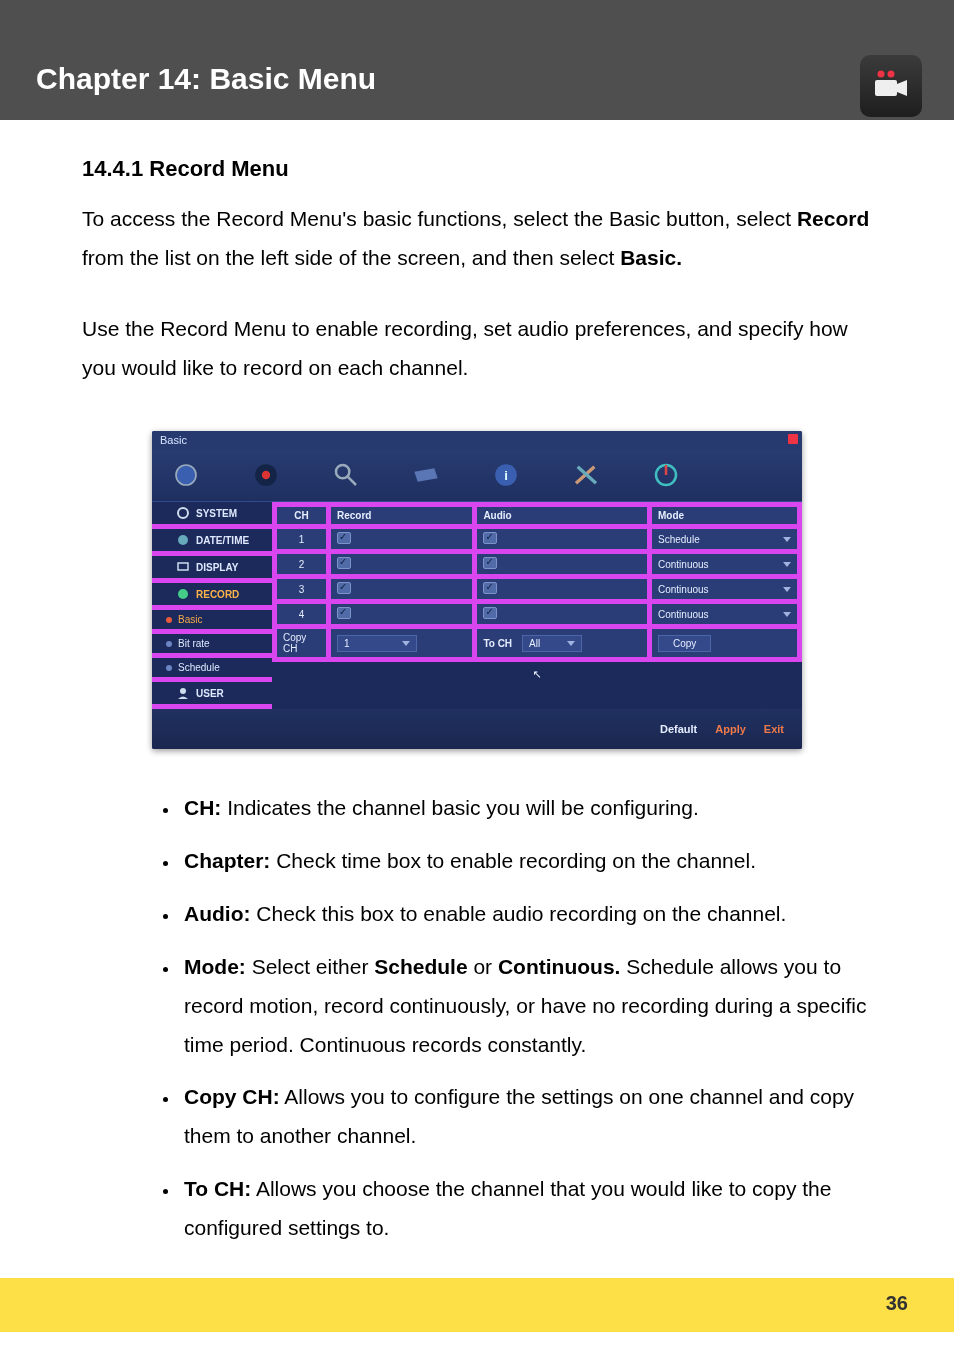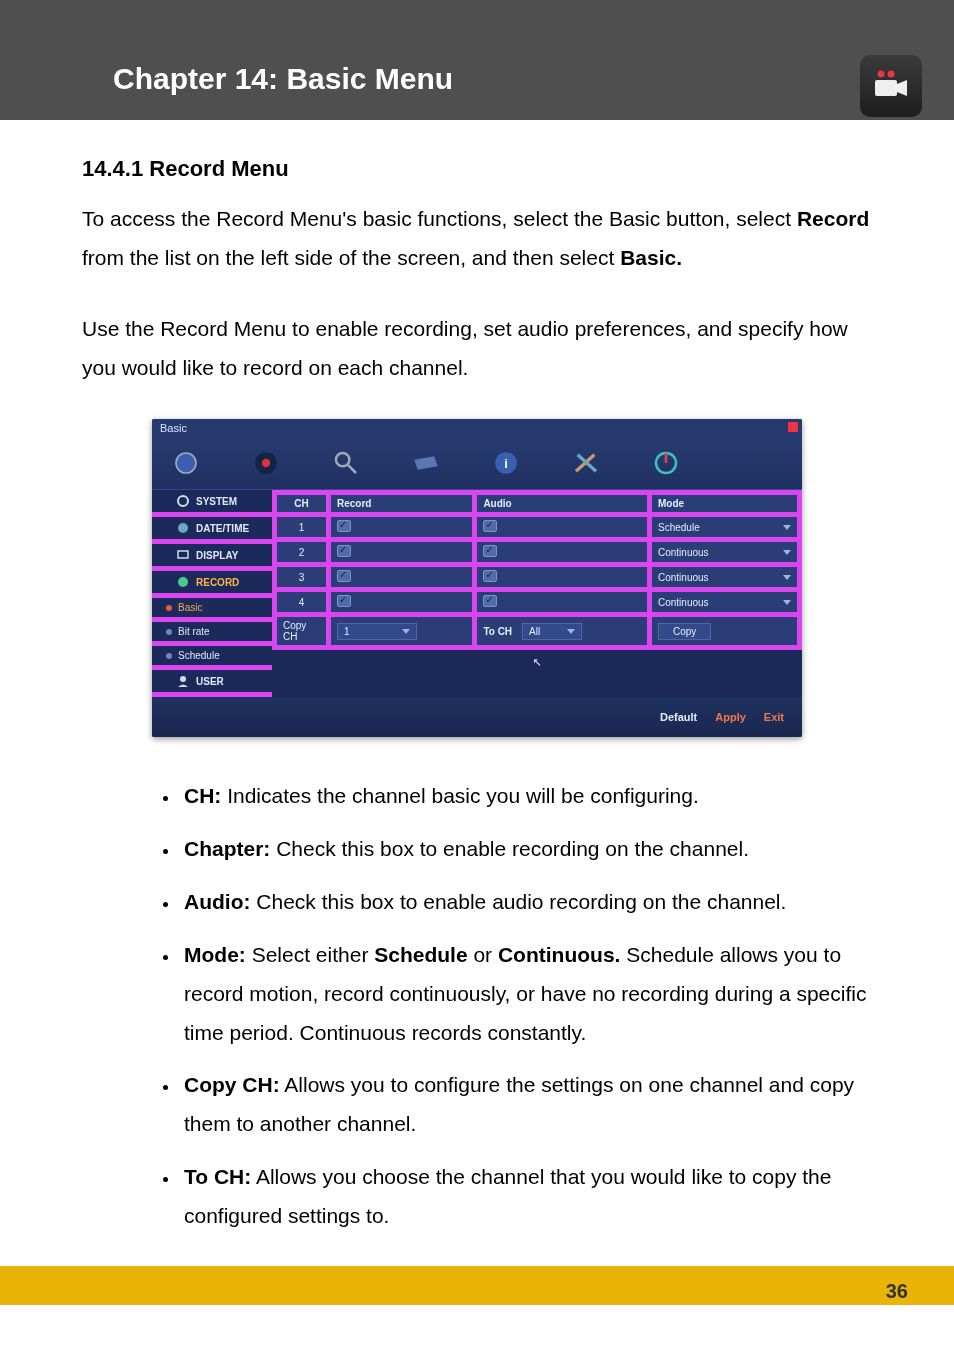--- a/index.html
+++ b/index.html
@@ -1,26 +1,26 @@
 <!DOCTYPE html>
 <html><head>
 <meta charset="utf-8">
 <style>
   * { box-sizing: border-box; margin: 0; padding: 0; }
   html, body { width: 954px; background: #fff; font-family: Arial, Helvetica, sans-serif; color: #000; }
   .page { width: 954px; padding: 0; }
   .header-bar { background: #4f4f4f; height: 120px; position: relative; display: flex; align-items: flex-end; }
-  .chapter-title { color: #fff; font-size: 30px; font-weight: bold; padding: 0 0 24px 113px; }
+  .chapter-title { color: #fff; font-size: 30px; font-weight: bold; padding: 0 0 24px 36px; }
   .cam-badge { position: absolute; right: 32px; top: 55px; width: 62px; height: 62px; background: linear-gradient(#3b3b3b,#1e1e1e); border-radius: 10px; display: flex; align-items: center; justify-content: center; }
   .cam-badge svg { width: 40px; height: 40px; }
   .content { padding: 28px 82px 0 82px; }
   .section-heading { font-size: 22px; font-weight: bold; margin: 8px 0 18px 0; }
   .para { font-size: 21px; line-height: 1.85; margin-bottom: 32px; }
   .screenshot-wrap { display: flex; justify-content: center; margin: 6px 0 40px 0; }
-  .dvr { width: 650px; background: #1b2a5a; color: #d9e4ff; font-size: 11px; font-family: Arial, sans-serif; border-radius: 2px; overflow: hidden; box-shadow: 0 2px 6px rgba(0,0,0,.4); }
+  .dvr { width: 650px; background: #1b2a5a; color: #d9e4ff; font-size: 11px; font-family: Arial, sans-serif; border-radius: 2px; overflow: hidden; box-shadow: 0 2px 6px rgba(0,0,0,.4); margin-top: 12px; }
   .dvr-title { background: #273a70; padding: 3px 8px; font-size: 11px; position: relative; }
   .dvr-red { position: absolute; right: 4px; top: 3px; width: 10px; height: 10px; background: #e34; border-radius: 1px; }
   .dvr-top { display: flex; gap: 40px; padding: 8px 14px; align-items: center; background: linear-gradient(#283c72,#1f2f60); border-bottom:1px solid #314a8c; }
   .topicon { width: 40px; height: 36px; border-radius: 4px; display:flex; align-items:center; justify-content:center; }
   .topicon svg { width: 34px; height: 30px; }
   .dvr-body { display: flex; }
   .dvr-side { width: 120px; padding: 0; }
   .side-row { display:flex; align-items:center; gap:6px; padding: 4px 24px; font-weight:bold; font-size:10px; color:#dfe8ff; border-bottom:5px solid #d946ef; }
   .side-row.sel { color:#fdb24a; }
   .side-row.sub { padding-left: 14px; font-weight:normal; }
@@ -41,21 +41,21 @@
   .copy-btn { background:#34498a; border:1px solid #4d66a8; padding:2px 14px; font-size:10px; color:#e6edff; }
   .dvr-foot { display:flex; justify-content:flex-end; gap:18px; padding: 14px 18px; background: linear-gradient(#203160,#1a2750); }
   .dvr-foot span { font-size:11px; font-weight:bold; }
   .dvr-foot .def { color:#e6edff; }
   .dvr-foot .apply { color:#f07a4a; }
   .dvr-foot .exit { color:#f07a4a; }
   .cursor { color:#eef4ff; font-size:11px; display:block; text-align:center; margin-top:6px; }
   ul.desc { list-style: disc; padding-left: 98px; font-size:21px; line-height:1.85; }
   ul.desc li { margin-bottom: 14px; padding-left: 4px; }
   ul.desc li::marker { font-size:18px; }
-  .footer { background:#eab308; height:39px; margin-top:30px; position:relative; }
+  .footer { background:#fde047; height:54px; margin-top:30px; position:relative; }
   .pagenum { position:absolute; right:46px; top:14px; font-weight:bold; color:#333; font-size:20px; }
   b { font-weight:bold; }
 </style>
 </head>
 <body>
 
 <div class="page">
 
   <div class="header-bar">
     <div class="chapter-title">Chapter 14: Basic Menu</div>
@@ -248,21 +248,21 @@
         <div class="dvr-foot">
           <span class="def">Default</span>
           <span class="apply">Apply</span>
           <span class="exit">Exit</span>
         </div>
       </div>
     </div>
 
     <ul class="desc">
       <li><b>CH:</b><span> Indicates the channel basic you will be configuring.</span></li>
-      <li><b>Chapter:</b><span> Check this box to enable recording on the channel.</span></li>
+      <li><b>Chapter:</b><span> Check time box to enable recording on the channel.</span></li>
       <li><b>Audio:</b><span> Check this box to enable audio recording on the channel.</span></li>
       <li><b>Mode:</b><span> Select either </span><b>Schedule</b><span> or </span><b>Continuous.</b><span> Schedule allows you to record motion, record continuously, or have no recording during a specific time period. Continuous records constantly.</span></li>
       <li><b>Copy CH:</b><span> Allows you to configure the settings on one channel and copy them to another channel.</span></li>
       <li><b>To CH:</b><span> Allows you choose the channel that you would like to copy the configured settings to.</span></li>
     </ul>
 
   </div>
 
   <div class="footer">
     <span class="pagenum">36</span>

